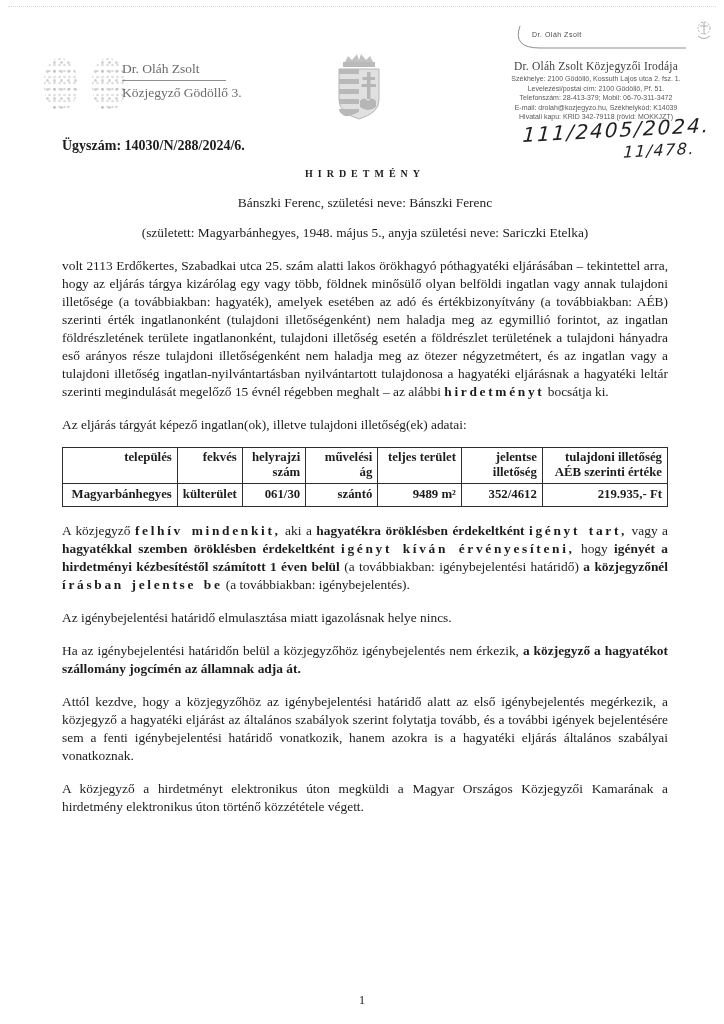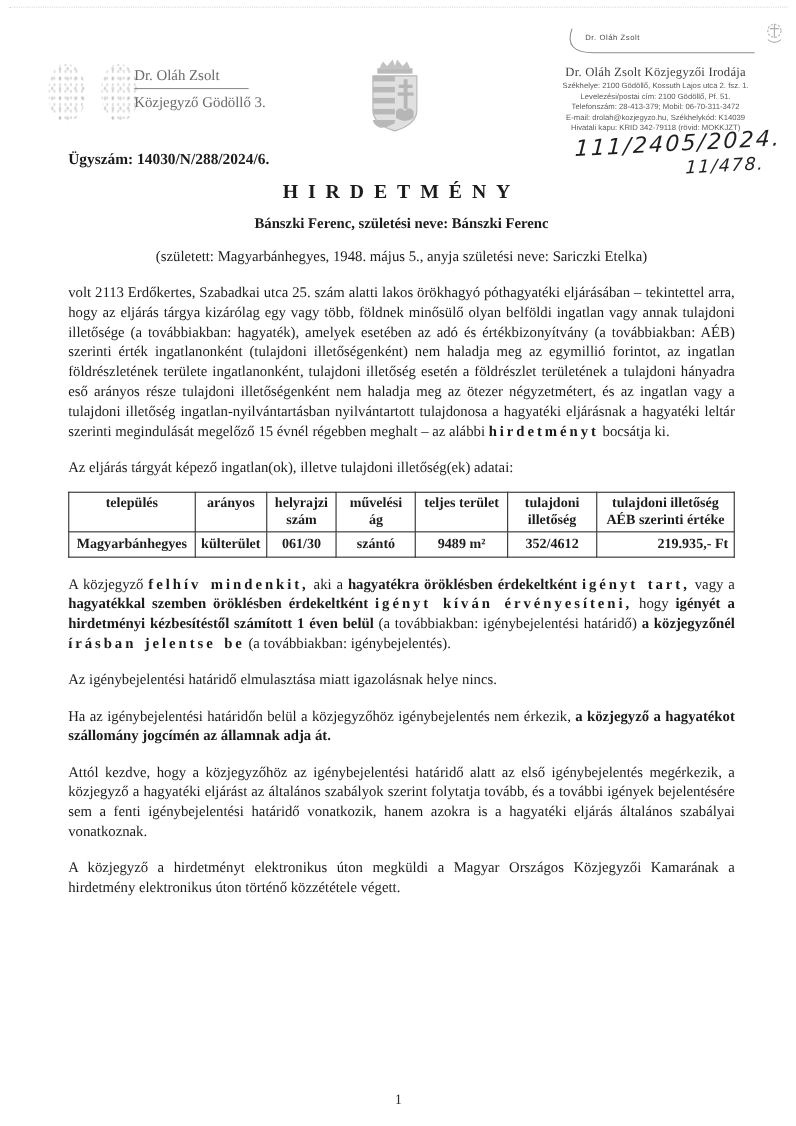--- a/index.html
+++ b/index.html
@@ -38,32 +38,32 @@
     position:absolute;right:14px;top:118px;text-align:right;color:#1f1f1f;
     font-family:"DejaVu Sans",sans-serif;font-style:italic;
     transform:rotate(-3deg) skewX(-6deg);
   }
   .hw1{font-size:20px;letter-spacing:2px;}
   .hw2{font-size:16px;letter-spacing:1.5px;margin:1px 14px 0 0;}
 
   
   .content{position:absolute;left:62px;top:137px;width:606px;font-size:13.4px;line-height:18px;}
   .case{font-weight:bold;font-size:14px;}
-  .doc-title{margin-top:10px;text-align:center;font-weight:bold;font-size:18px;letter-spacing:.5em;}
+  .doc-title{margin-top:10px;text-align:center;font-weight:bold;font-size:10px;letter-spacing:.5em;}
   .p{margin:15px 0 0;text-align:justify;}
   .p1l{text-align:left;}
   .center{text-align:center;margin-top:11px;}
   .center.tight{margin-top:12px;}
-  .bname{font-weight:bold;}
+  .bname{font-weight:normal;}
   .b{font-weight:bold;}
   .sp{font-weight:bold;letter-spacing:.2em;word-spacing:.12em;}
 
   
   table.assets{width:100%;border-collapse:collapse;margin-top:13px;font-size:12.8px;}
-  table.assets th,table.assets td{border:1px solid #2e2e2e;padding:2px 5px 3px;vertical-align:top;text-align:center;line-height:15px;}
+  table.assets th,table.assets td{border:1px solid #2e2e2e;padding:2px 5px 3px;vertical-align:top;text-align:right;line-height:15px;}
   table.assets th{font-weight:bold;}
   table.assets td{font-weight:bold;padding-top:3px;padding-bottom:4px;}
   table.assets td.num{text-align:right;}
 
   .footer-page{position:absolute;bottom:16px;left:0;right:0;text-align:center;font-size:13px;color:#2a2a2a;}
 </style>
 </head>
 <body>
 
 <div class="page">
@@ -153,25 +153,25 @@
           <col style="width:10%">
           <col style="width:10.5%">
           <col style="width:12%">
         <col style="width:14%">
           <col style="width:13.5%">
           <col style="width:21%">
       </colgroup>
       <thead>
         <tr>
           <th>település</th>
-          <th>arányos</th>
+          <th>fekvés</th>
           <th>helyrajzi szám</th>
           <th>művelési ág</th>
           <th>teljes terület</th>
-          <th>tulajdoni illetőség</th>
+          <th>jelentse illetőség</th>
           <th>tulajdoni illetőség AÉB szerinti értéke</th>
         </tr>
       </thead>
       <tbody>
         <tr>
           <td>Magyarbánhegyes</td>
           <td>külterület</td>
           <td>061/30</td>
           <td>szántó</td>
           <td>9489 m²</td>

